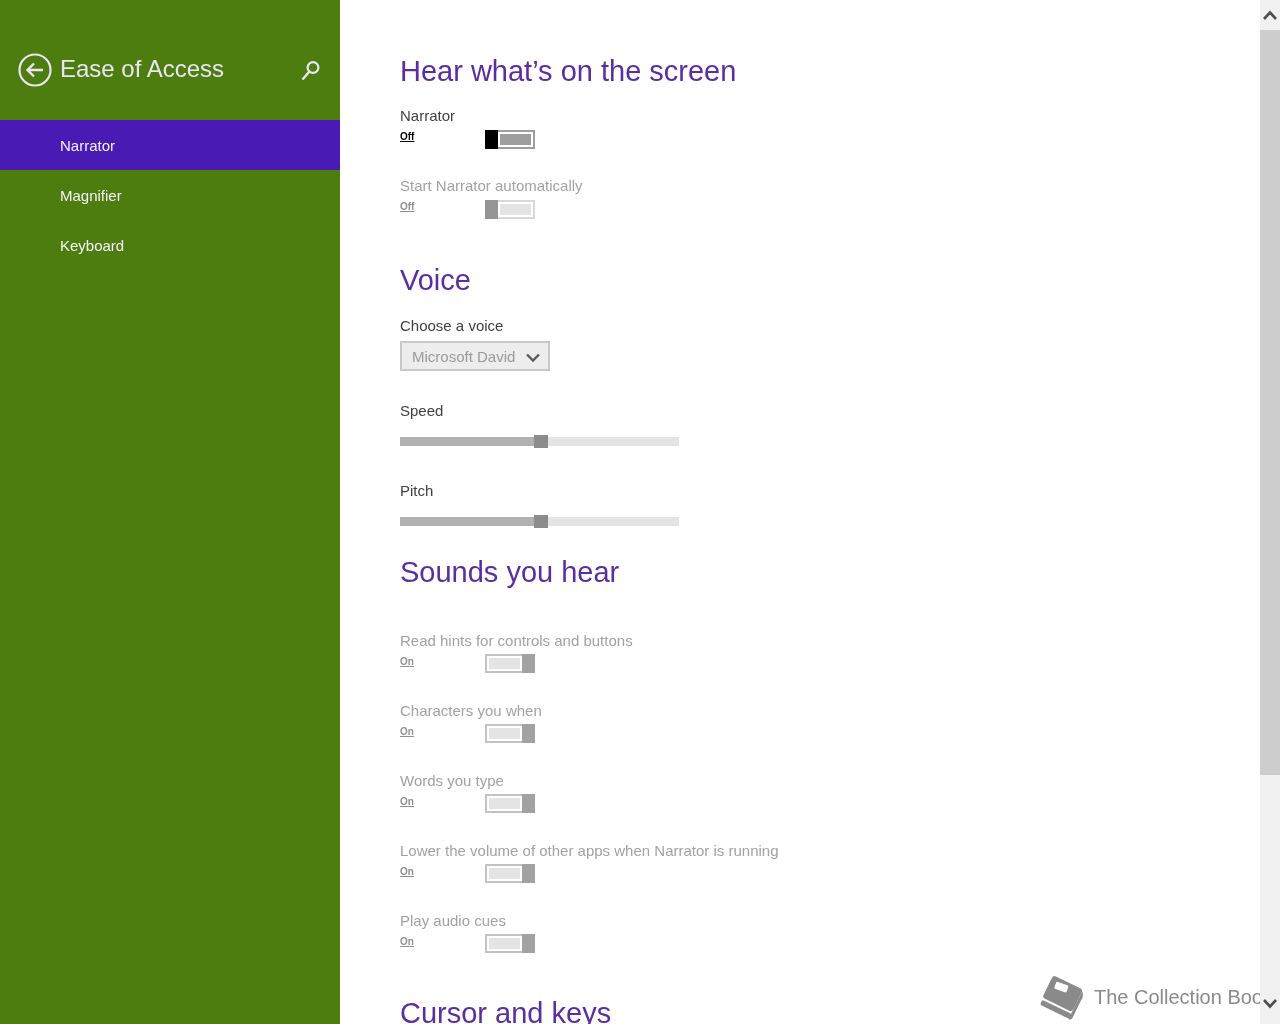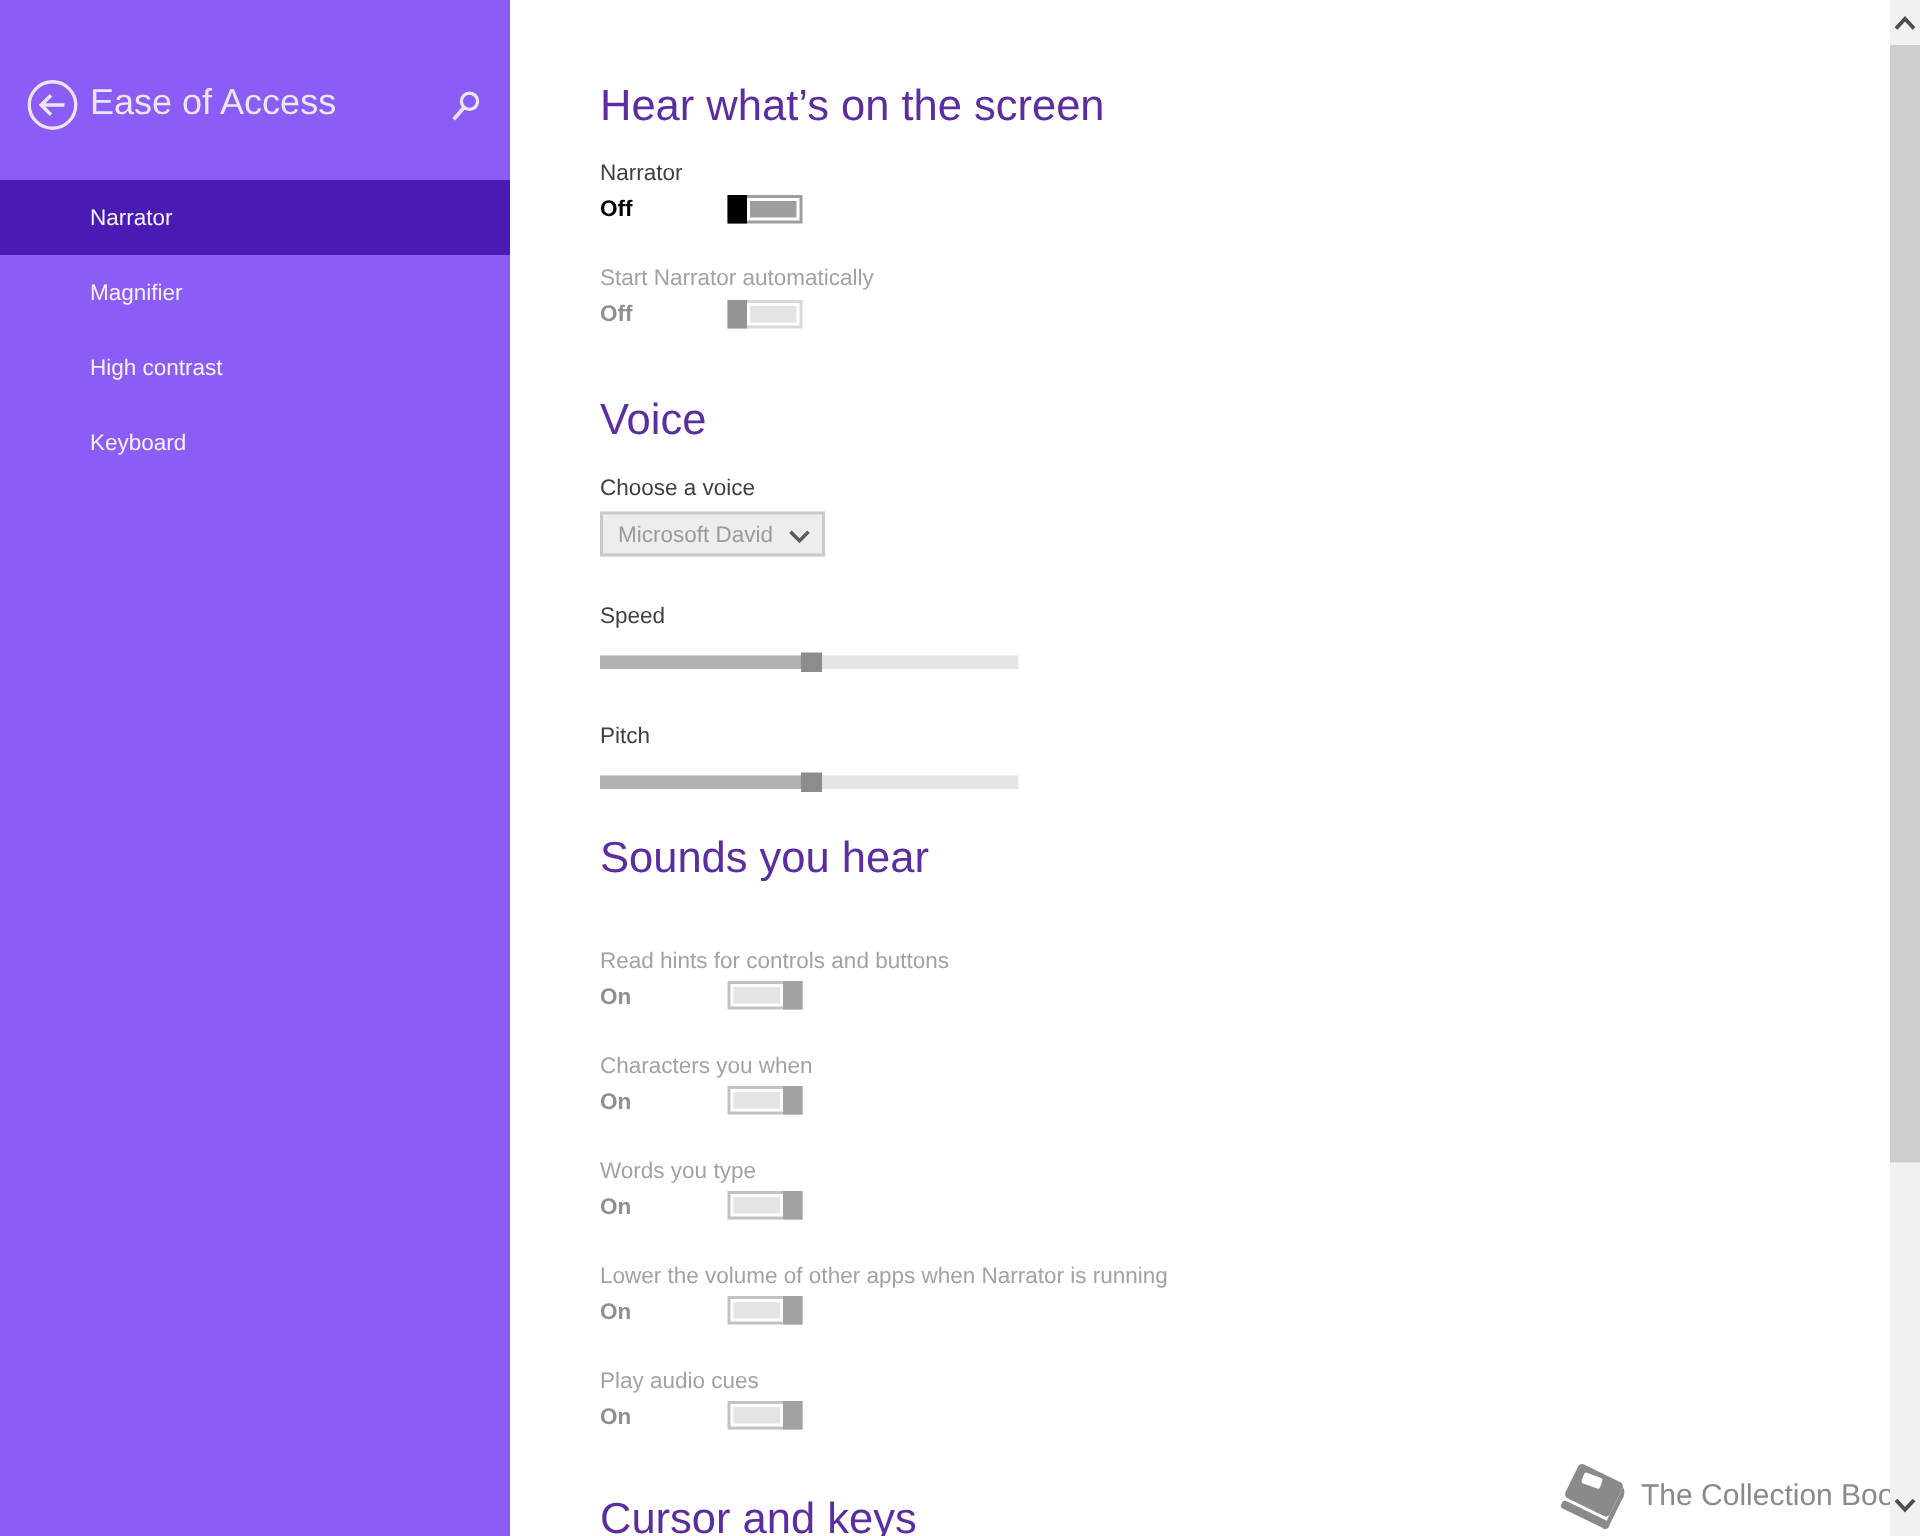--- a/index.html
+++ b/index.html
@@ -4,33 +4,33 @@
 <title>Ease of Access</title>
 <style>
   * { margin:0; padding:0; box-sizing:border-box; }
   html,body { width:1280px; height:1024px; overflow:hidden; }
   body {
     position:relative; background:#ffffff;
     font-family:"Liberation Sans", sans-serif; color:#2b2b2b;
   }
 
   
-  .sidebar { position:absolute; left:0; top:0; width:340px; height:1024px; background:#8b5cf6; }
+  .sidebar { position:absolute; left:0; top:0; width:340px; height:1024px; background:#4d7c0f; }
   .back-btn { position:absolute; left:17px; top:52px; width:36px; height:36px; cursor:pointer; }
   .app-title { position:absolute; left:60px; top:55px; font-size:24px; font-weight:400; color:#eae6f4; white-space:nowrap; }
   .search-btn { position:absolute; left:299px; top:59px; width:24px; height:24px; cursor:pointer; }
   .nav { position:absolute; left:0; top:120px; width:340px; }
   .nav-item { height:50px; display:flex; align-items:center; padding-left:60px; font-size:15px; color:#f5f3fa; cursor:pointer; }
   .nav-item.selected { background:#4a1ab5; }
 
   
   .section-heading { position:absolute; left:400px; font-size:29px; font-weight:400; color:#5b2da0; white-space:nowrap; }
   .field-label { position:absolute; left:400px; font-size:15px; color:#3f3f3f; white-space:nowrap; }
   .field-label.disabled { color:#a2a2a2; }
-  .state-text { position:absolute; left:400px; font-size:15px; font-weight:bold; color:#000; }
+  .state-text { position:absolute; left:400px; font-size:10px; font-weight:bold; color:#000;text-decoration:underline; }
   .state-text.disabled { color:#8f8f8f; }
 
   
   .toggle { position:absolute; left:485px; width:50px; height:19px; cursor:pointer; }
   .toggle .track { position:absolute; inset:0; background:#fff; border:2px solid; }
   .toggle .fill { position:absolute; top:4px; bottom:4px; }
   .toggle .thumb { position:absolute; top:0; width:13px; height:100%; }
   .toggle.off-active .track { border-color:#9e9e9e; }
   .toggle.off-active .fill { left:15px; right:4px; background:#9e9e9e; }
   .toggle.off-active .thumb { left:0; background:#000; }
@@ -88,23 +88,20 @@
   </div>
 
   <div class="nav">
     <div class="nav-item selected">
       <span>Narrator</span>
     </div>
     <div class="nav-item">
       <span>Magnifier</span>
     </div>
     <div class="nav-item">
-      <span>High contrast</span>
-    </div>
-    <div class="nav-item">
       <span>Keyboard</span>
     </div>
   </div>
 </div>
 
 <div>
 
   <div class="section-heading" style="top:55px">Hear what’s on the screen</div>
 
   <div class="field-label" style="top:107px">Narrator</div>

